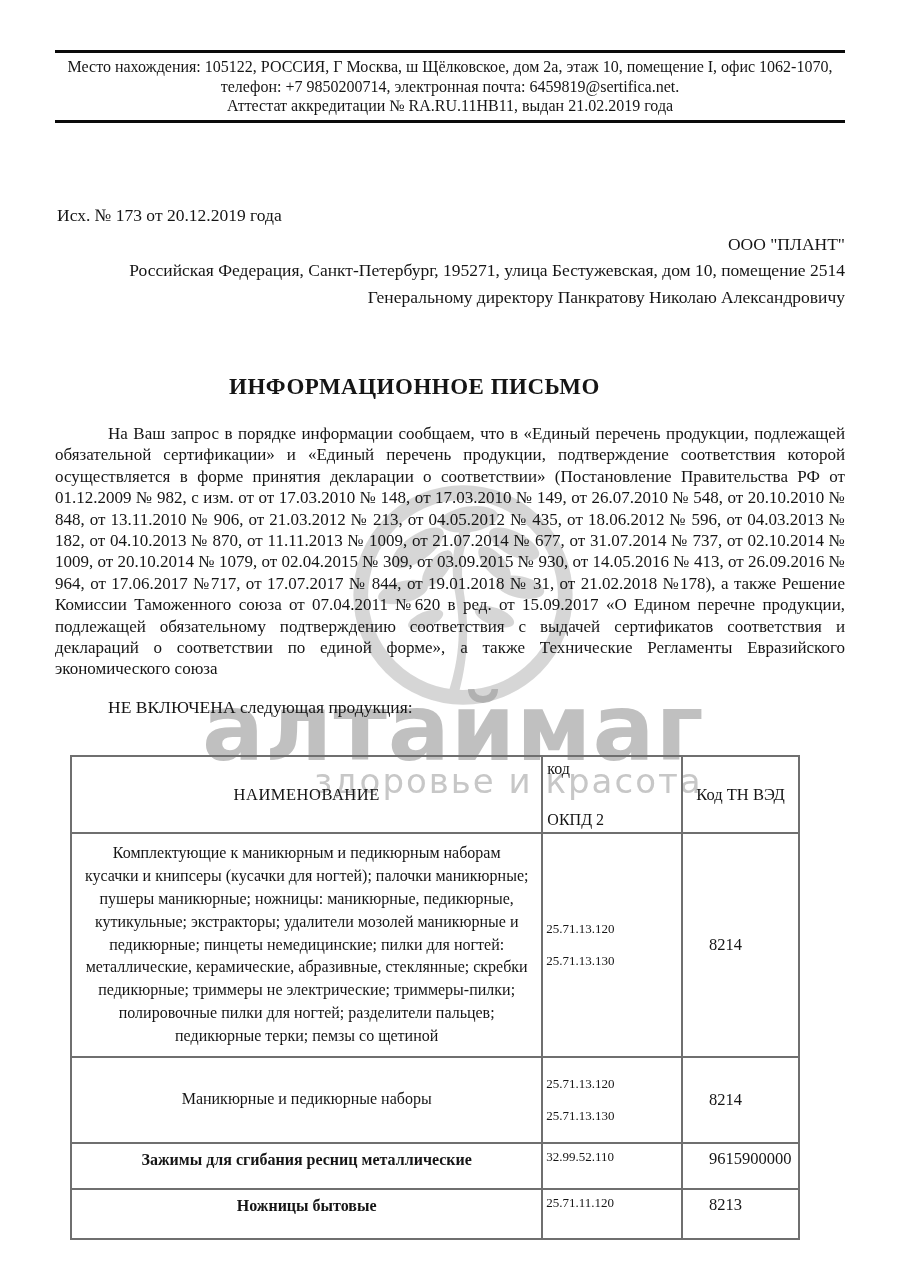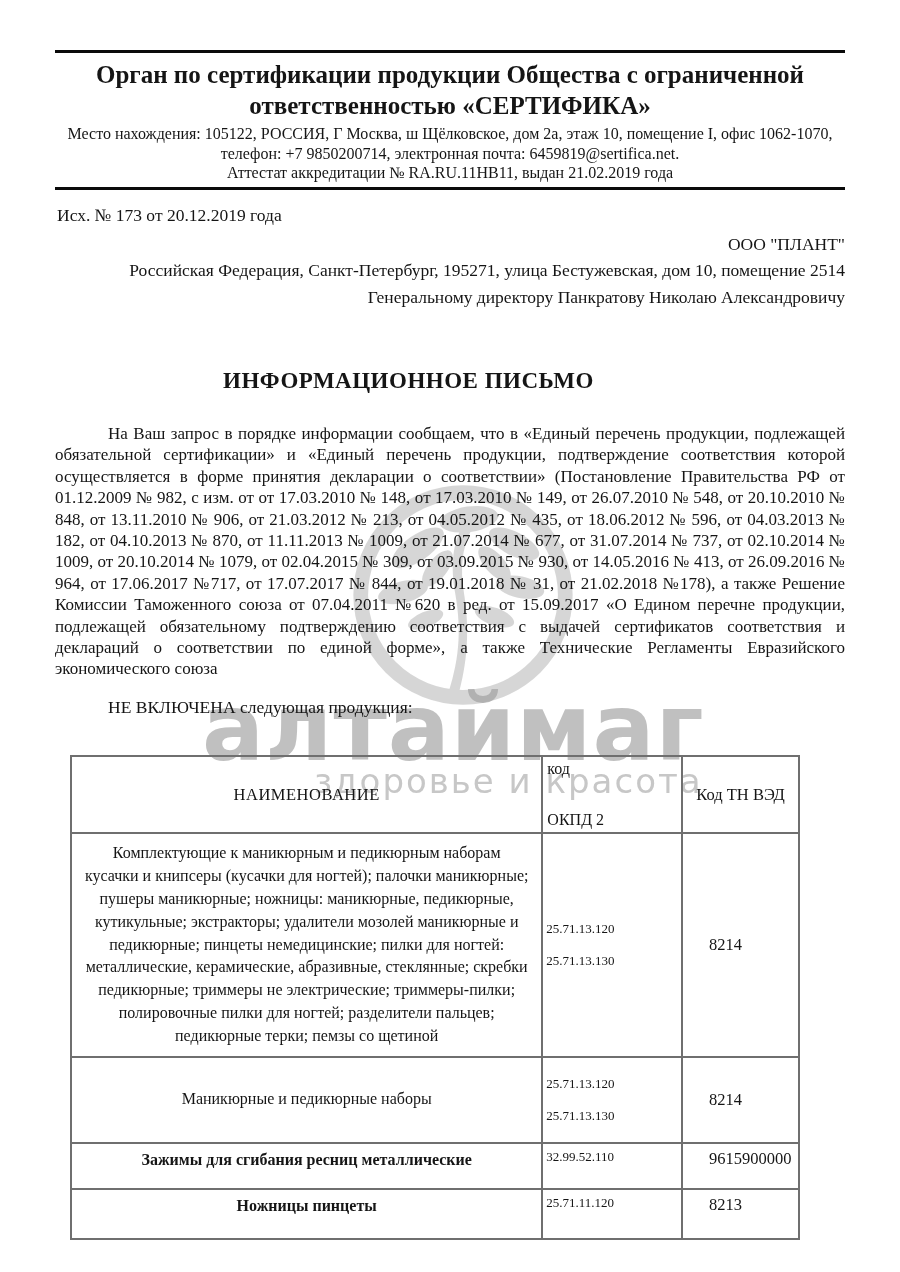--- a/index.html
+++ b/index.html
@@ -23,21 +23,21 @@
   .content{position:absolute;inset:0;z-index:1;}
   .letterhead{
     position:absolute;left:55px;right:55px;top:50px;
     border-top:3px solid #0a0a0a;border-bottom:3px solid #0a0a0a;
     padding:4px 0 4px;text-align:center;
   }
   .org-title{margin:2px 0 3px;font-size:25px;font-weight:700;line-height:1.24;}
   .addr-line{font-size:16px;line-height:1.22;}
   .ref{position:absolute;left:57px;top:197px;font-size:17.5px;margin-top:8px;}
   .recipient{position:absolute;left:55px;width:790px;top:231px;text-align:right;font-size:17.5px;line-height:1.5;}
-  .doc-title{position:absolute;left:0;width:809px;top:364px;margin:4px;text-align:center;
+  .doc-title{position:absolute;left:0;width:809px;top:364px;margin:10px;text-align:center;
     font-size:23px;font-weight:700;letter-spacing:.5px;}
   .body-par{position:absolute;left:55px;width:790px;top:423px;margin:0;
     font-size:17px;line-height:1.26;text-align:justify;text-indent:53px;}
   .not-included{position:absolute;left:55px;top:697px;margin:0;font-size:17.5px;text-indent:53px;}
   
   table.products{
     position:absolute;left:70px;top:755px;width:730px;border-collapse:collapse;
     font-size:16px;color:#151515;
   }
   table.products td,table.products th{
@@ -82,21 +82,20 @@
         <ellipse cx="82" cy="145" rx="19" ry="8" transform="rotate(-22 82 145)"></ellipse>
       </g>
     </svg>
     <div class="wm-brand">алтаймаг</div>
     <div class="wm-tagline">здоровье и красота</div>
   </div>
 
   <div class="content">
 
     <header class="letterhead">
-      <h1 class="org-title">Орган по сертификации продукции Общества с ограниченной ответственностью «СЕРТИФИКА»</h1>
       <div class="addr-line">Место нахождения: 105122, РОССИЯ, Г Москва, ш Щёлковское, дом 2а, этаж 10, помещение I, офис 1062-1070,</div>
       <div class="addr-line">телефон: +7 9850200714, электронная почта: 6459819@sertifica.net.</div>
       <div class="addr-line">Аттестат аккредитации № RA.RU.11НВ11, выдан 21.02.2019 года</div>
     </header>
 
     <div class="ref">Исх. № 173 от 20.12.2019 года</div>
 
     <div class="recipient">
       <div>ООО "ПЛАНТ"</div>
       <div>Российская Федерация, Санкт-Петербург, 195271, улица Бестужевская, дом 10, помещение 2514</div>
@@ -143,21 +142,21 @@
           <td class="tnved">8214</td>
         </tr>
         <tr class="r3">
           <td class="name">Зажимы для сгибания ресниц металлические</td>
           <td class="code">
             <div class="code-line">32.99.52.110</div>
           </td>
           <td class="tnved">9615900000</td>
         </tr>
         <tr class="r4">
-          <td class="name">Ножницы пинцеты</td>
+          <td class="name">Ножницы бытовые</td>
           <td class="code">
             <div class="code-line">25.71.11.120</div>
           </td>
           <td class="tnved">8213</td>
         </tr>
       </tbody>
     </table>
 
   </div>
 </div>

